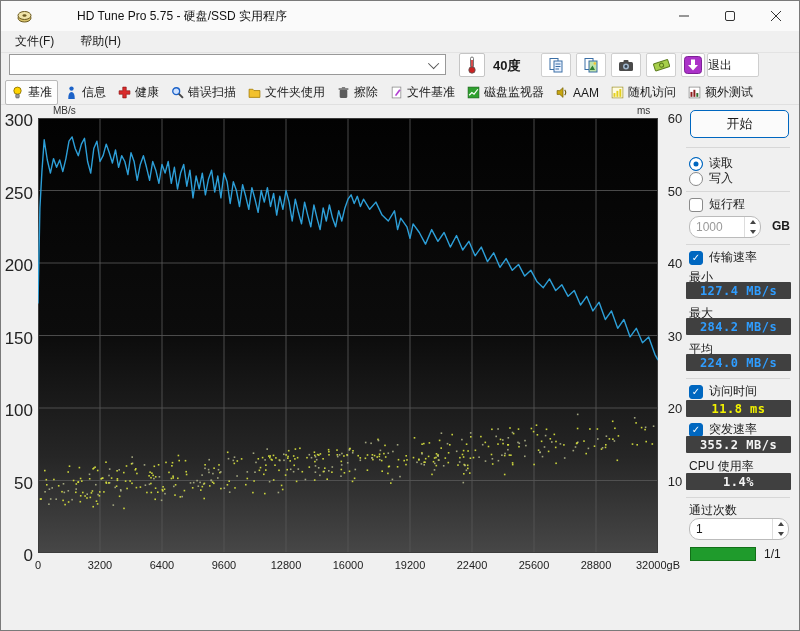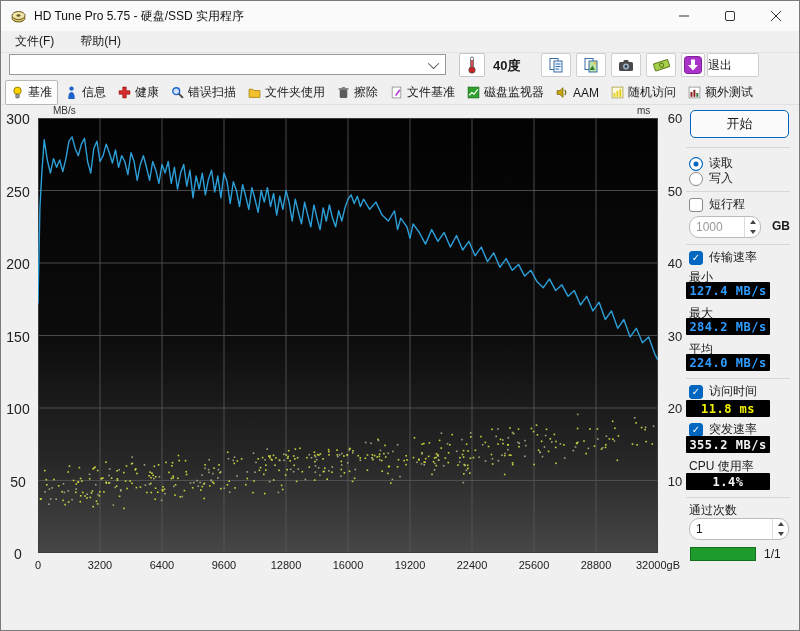--- a/index.html
+++ b/index.html
@@ -3,21 +3,21 @@
 <meta charset="utf-8">
 <style>
   * { margin:0; padding:0; box-sizing:border-box; }
   html,body { background:#c8c8c8; font-family:"Liberation Sans","DejaVu Sans",sans-serif; }
   #window {
     position:relative; width:800px; height:631px; background:#f0f0f0;
     border:1px solid #7a7a7a; overflow:hidden; font-size:12px; color:#1a1a1a;
   }
   
   #titlebar { position:absolute; left:0; top:0; width:100%; height:30px; background:#fafafa;
-    display:flex; align-items:center; padding-left:10px; }
+    display:flex; align-items:center; padding-left:16px;gap:37px; }
   #titlebar .title { font-size:12px; color:#111; margin-left:8px; }
   .win-controls { position:absolute; right:0; top:0; height:30px; display:flex; }
   .win-btn { width:46px; height:30px; display:flex; align-items:center; justify-content:center; }
   
   #menubar { position:absolute; left:0; top:30px; width:100%; height:22px; background:#f0f0f0;
     display:flex; align-items:center; gap:18px; padding-left:10px; border-bottom:1px solid #e3e3e3; }
   .menu-item { font-size:12px; padding:2px 4px; }
   
   #toolbar { position:absolute; left:0; top:52px; width:100%; height:26px; display:flex; align-items:center; }
   #drive-select { position:absolute; left:8px; top:1px; width:437px; height:21px; background:#fff;
@@ -39,21 +39,21 @@
   .tab { display:flex; align-items:center; gap:4px; padding:3px 5px; border-radius:2px; white-space:nowrap;
     font-size:12px; }
   .tab.selected { background:#fdfdfd; border:1px solid #b9b9b9; }
   .tab svg { flex:0 0 auto; }
   
   #chart-area { position:absolute; left:0; top:96px; width:682px; height:500px; }
   #plot { position:absolute; left:37px; top:21px; width:620px; height:435px;
     background:linear-gradient(180deg,#020202 0%,#0c0c0c 50%,#262626 78%,#474747 100%); }
   #plot svg { position:absolute; left:0; top:0; }
   .unit-label { position:absolute; font-size:10px; color:#333; }
-  .tickL { position:absolute; width:30px; text-align:center; font-size:14px; color:#222; }
+  .tickL { position:absolute; width:30px; text-align:right; font-size:17px; color:#222; }
   .tickR { position:absolute; left:662px; width:24px; text-align:center; font-size:13px; color:#222; }
   .tickX { position:absolute; width:60px; text-align:center; font-size:11px; color:#222; }
   
   #panel { position:absolute; left:683px; top:105px; width:112px; height:520px; }
   #start-btn { position:absolute; left:6px; top:4px; width:99px; height:28px; background:#fbfbfb;
     border:1.5px solid #0067c0; border-radius:5px; display:flex; align-items:center; justify-content:center;
     font-size:13px; }
   .sep { position:absolute; left:2px; width:104px; height:1px; background:#d7d7d7; }
   .ctl-row { position:absolute; left:5px; display:flex; align-items:center; gap:6px; font-size:12px; }
   .radio { width:14px; height:14px; border-radius:50%; }
@@ -64,21 +64,21 @@
   .cbox.off { background:#fff; border:1px solid #8a8a8a; }
   .spin-box { position:absolute; left:5px; width:72px; height:22px; background:#fff; border:1px solid #bbb;
     border-radius:10px; display:flex; align-items:center; }
   .spin-box .val { flex:1; padding-left:6px; font-size:12px; }
   .spin-box .val.dim { color:#9a9a9a; }
   .spinner { width:16px; height:100%; border-left:1px solid #ddd; display:flex; flex-direction:column; }
   .spinner div { flex:1; display:flex; align-items:center; justify-content:center; }
   .arr-up { width:0; height:0; border-left:3px solid transparent; border-right:3px solid transparent; border-bottom:4px solid #444; }
   .arr-dn { width:0; height:0; border-left:3px solid transparent; border-right:3px solid transparent; border-top:4px solid #444; }
   .plabel { position:absolute; left:5px; font-size:12px; }
-  .lcd { position:absolute; left:2px; width:84px; height:17px; background:#000000; border-radius:1px;
+  .lcd { position:absolute; left:2px; width:105px; height:17px; background:#404040; border-radius:1px;
     display:flex; align-items:center; justify-content:center;
     font-family:"DejaVu Sans Mono",monospace; font-weight:bold; font-size:12px; letter-spacing:0.5px; }
   .lcd.blue { color:#2f9dff; }
   .lcd.yellow { color:#f2f200; }
   .lcd.white { color:#f5f5f5; }
   #progress-track { position:absolute; left:6px; top:441px; width:66px; height:14px; background:#1f9b2c;
     border:1px solid #127018; }
   #progress-label { position:absolute; left:80px; top:441px; font-size:12px; }
 </style>
 </head>

